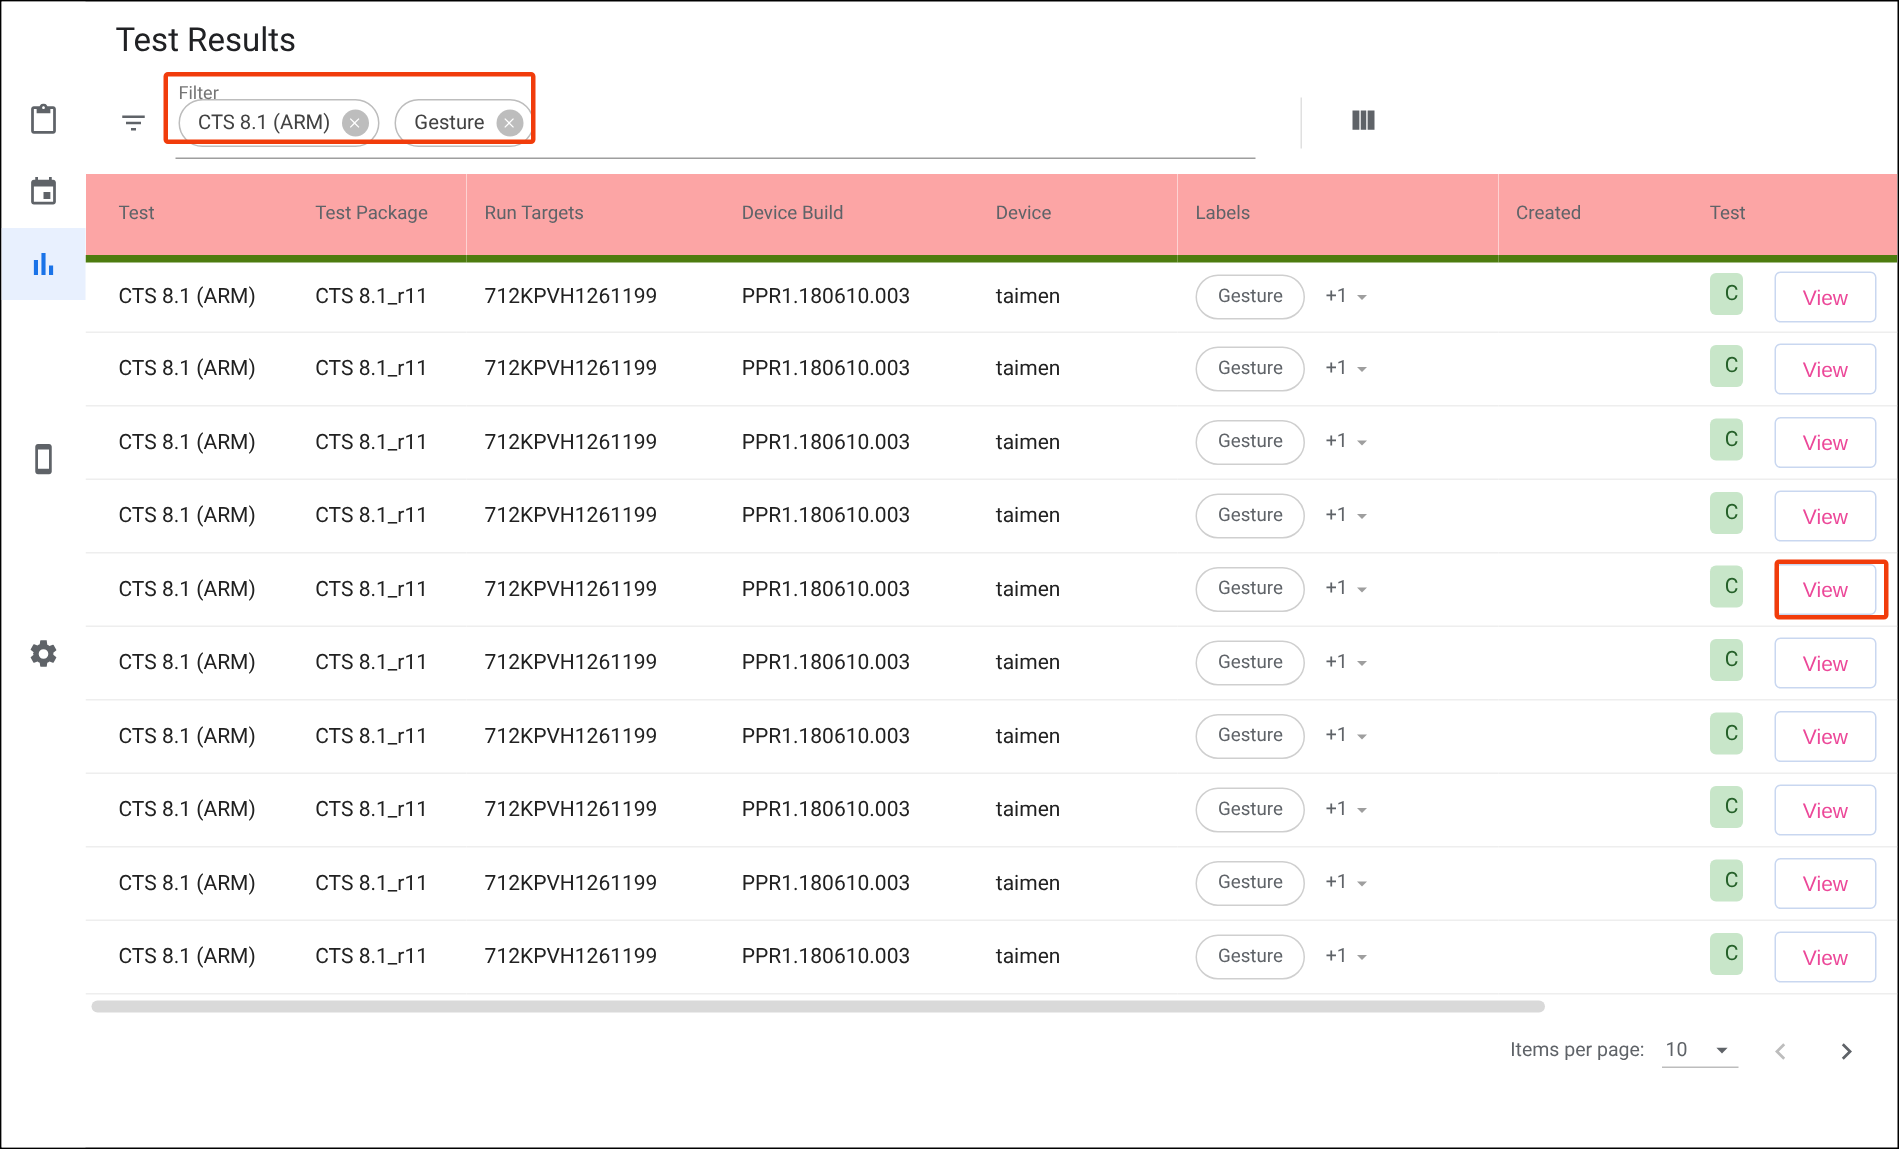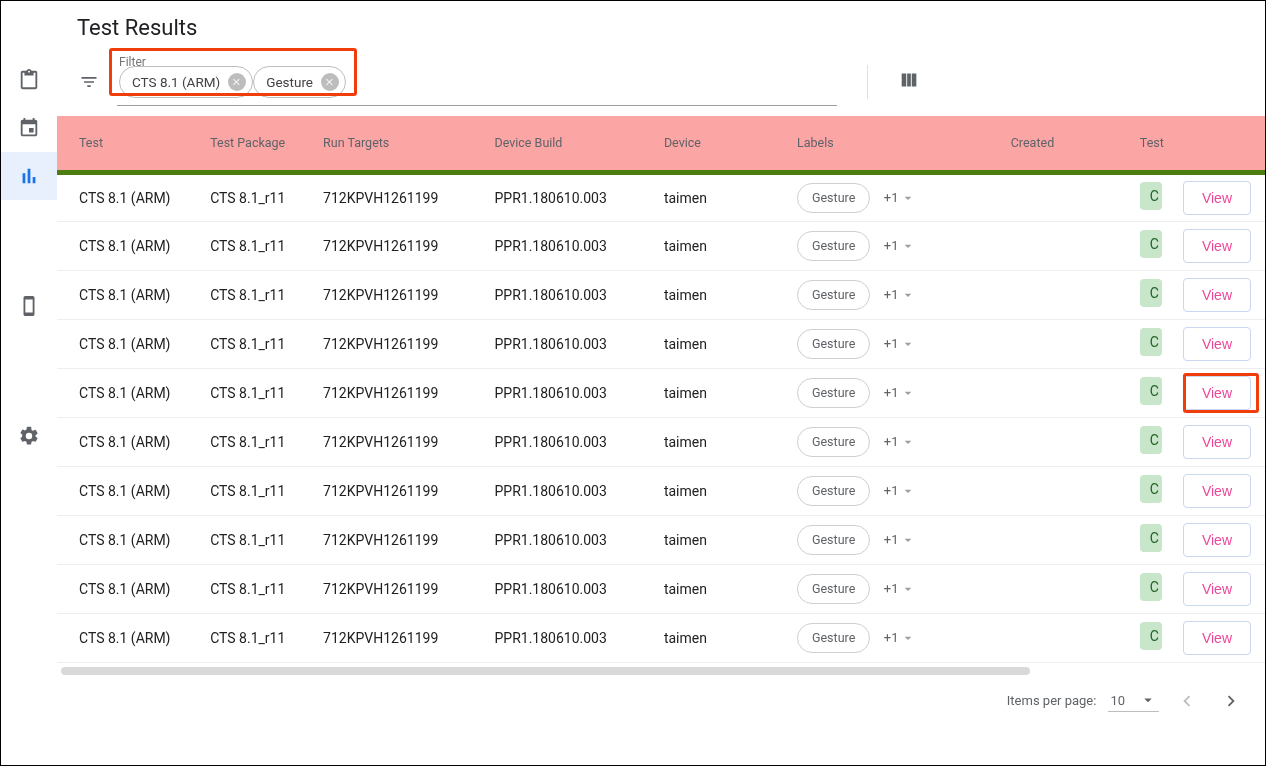--- a/index.html
+++ b/index.html
@@ -59,20 +59,21 @@
   }
   .filter-icon { color: #5f6368; width: 24px; display:flex; justify-content:center; }
   .filter-icon svg { width: 20px; height: 20px; fill: currentColor; }
   .filter-field {
     flex: 1;
     position: relative;
     border-bottom: 1px solid #9e9e9e;
     min-height: 48px;
     display: flex;
     align-items: center;
+    gap: 10px;
     padding-left: 2px;
     max-width: 720px;
   }
   .filter-label {
     position: absolute;
     top: -3px;
     left: 2px;
     font-size: 12px;
     color: #757575;
   }

